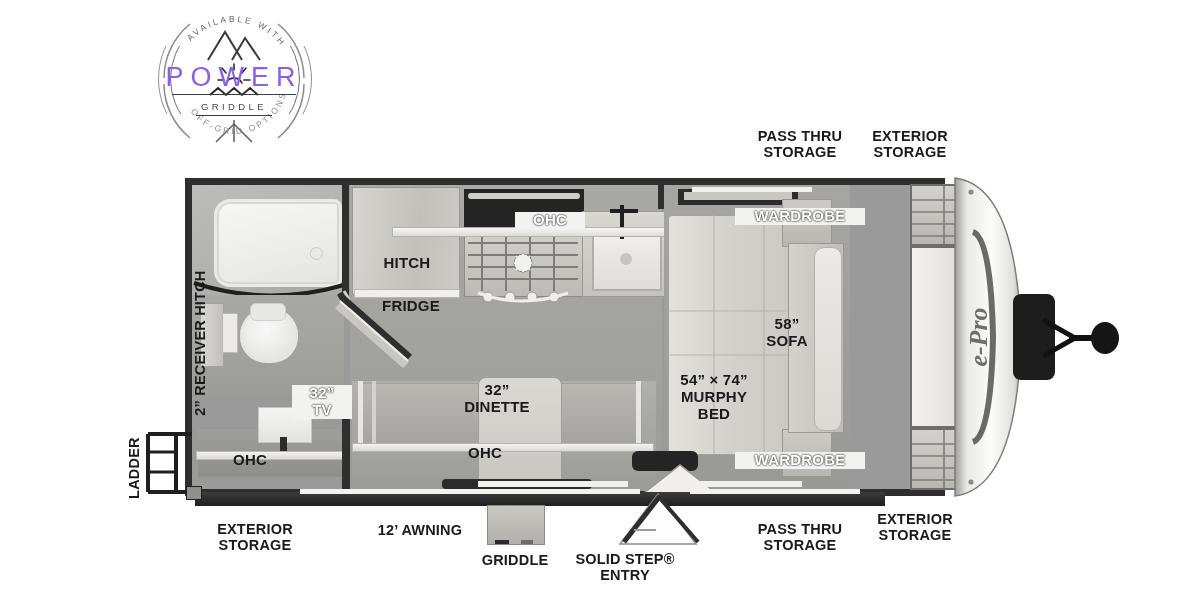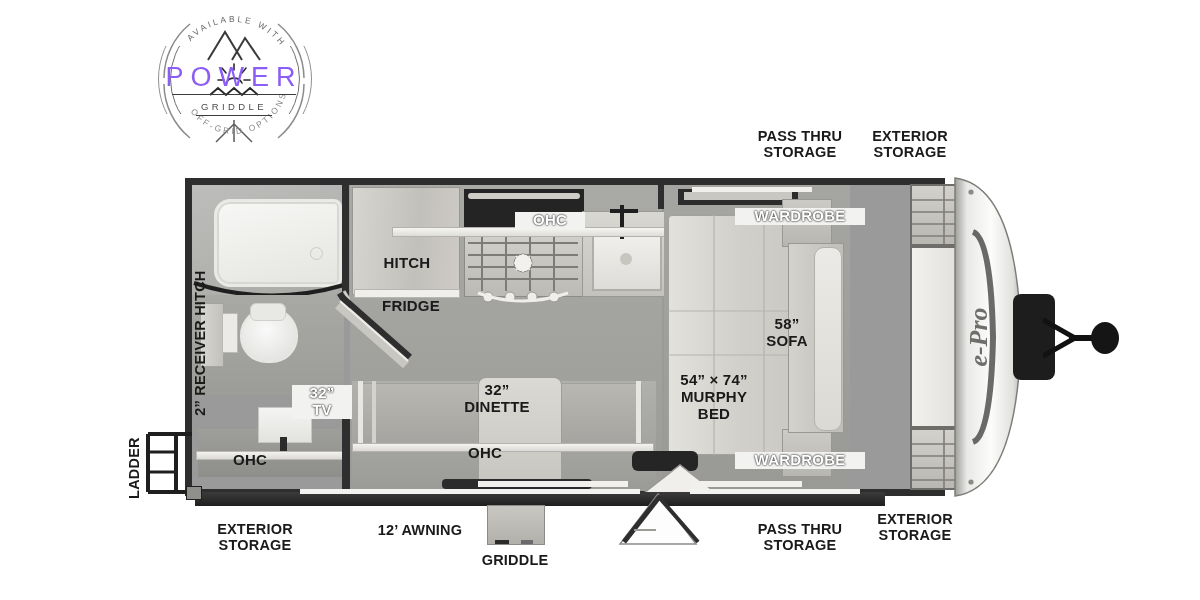--- a/index.html
+++ b/index.html
@@ -390,20 +390,22 @@
 
   <div class="lbl rot" style="left:85px;top:335px;width:230px;font-size:14.5px;
               transform:rotate(-90deg);">2” RECEIVER HITCH</div>
   <div class="lbl rot" style="left:79px;top:460px;width:110px;font-size:14.5px;
               transform:rotate(-90deg);">LADDER</div>
 
   <div class="lbl" style="left:195px;top:521px;width:120px;font-size:14.5px;">EXTERIOR
 STORAGE</div>
   <div class="lbl" style="left:355px;top:522px;width:130px;font-size:14.5px;">12’ AWNING</div>
   <div class="lbl" style="left:460px;top:552px;width:110px;font-size:14.5px;">GRIDDLE</div>
+  <div class="lbl" style="left:550px;top:551px;width:150px;font-size:14.5px;">SOLID STEP®
+ENTRY</div>
   <div class="lbl" style="left:735px;top:521px;width:130px;font-size:14.5px;">PASS THRU
 STORAGE</div>
   <div class="lbl" style="left:855px;top:511px;width:120px;font-size:14.5px;">EXTERIOR
 STORAGE</div>
 
   <div class="lbl" style="left:362px;top:255px;width:90px;font-size:15px;">HITCH</div>
   <div class="lbl" style="left:366px;top:298px;width:90px;font-size:15px;">FRIDGE</div>
   <div class="lbl white" style="left:515px;top:212px;width:70px;font-size:15px;">OHC</div>
   <div class="lbl" style="left:215px;top:452px;width:70px;font-size:15px;">OHC</div>
   <div class="lbl" style="left:450px;top:445px;width:70px;font-size:15px;">OHC</div>

